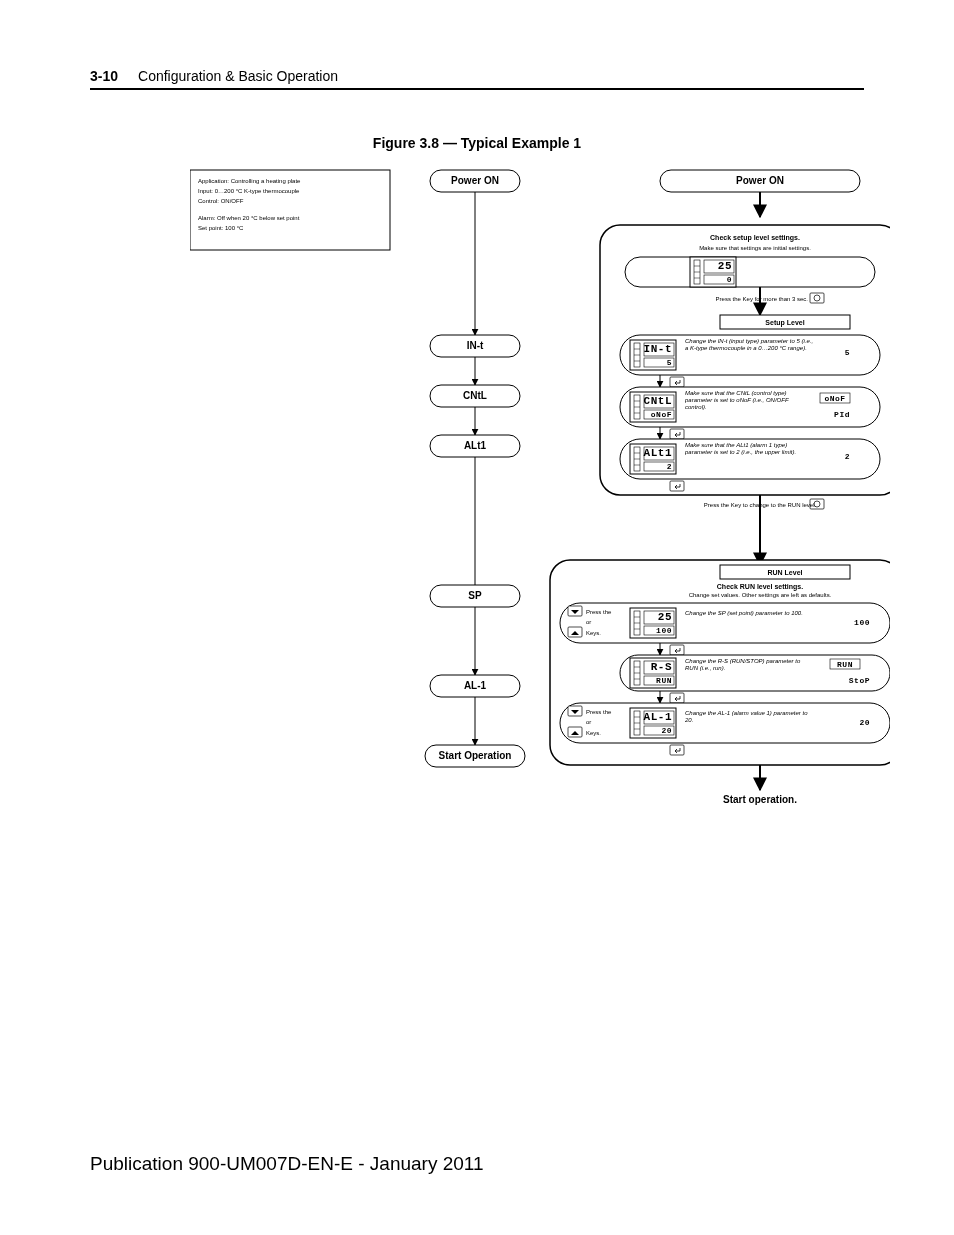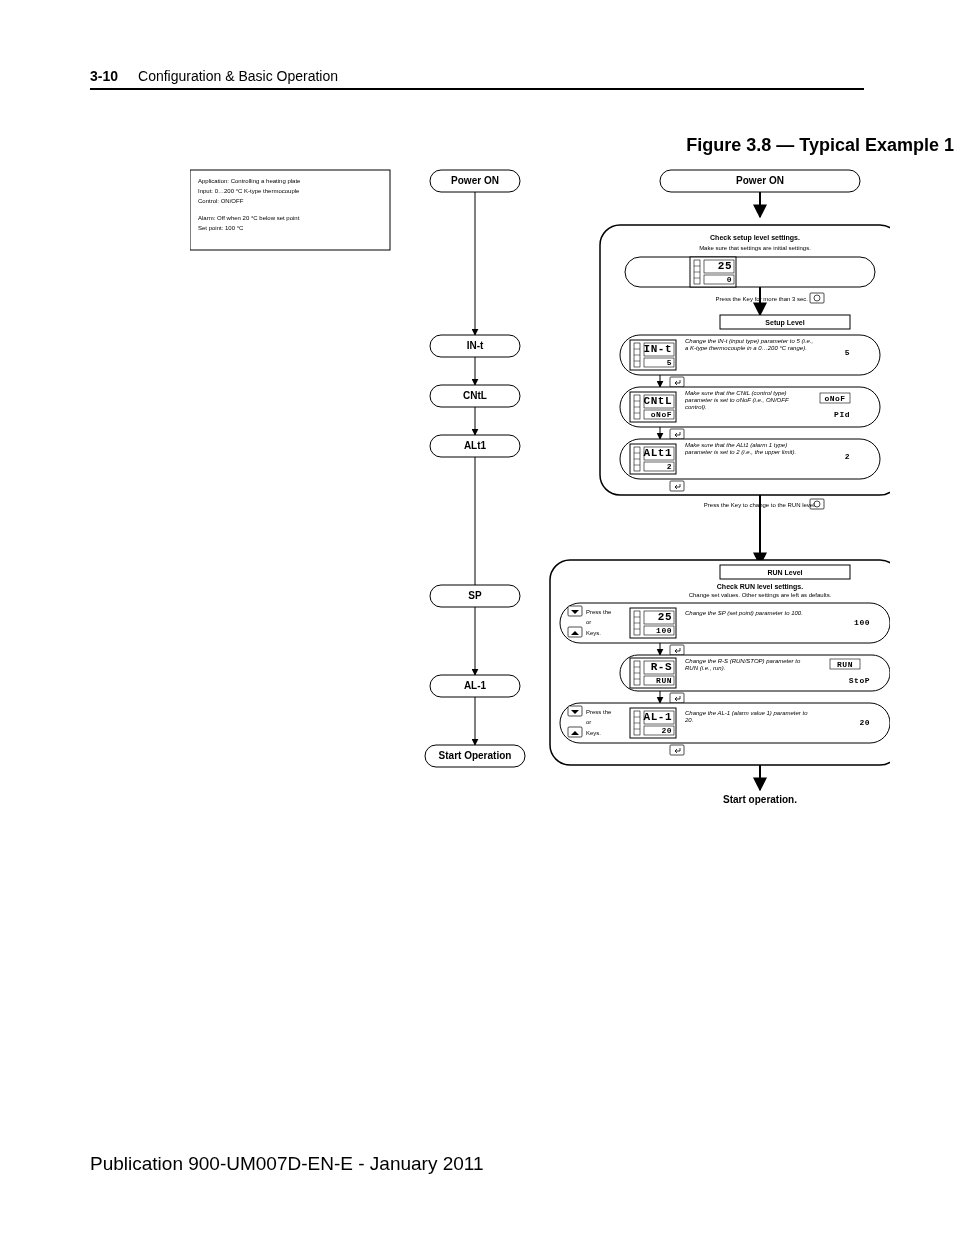--- a/index.html
+++ b/index.html
@@ -1,19 +1,19 @@
 <!DOCTYPE html>
 <html><head>
 <meta charset="utf-8">
 <style>
   html,body{margin:0;padding:0;background:#fff;font-family:Arial,Helvetica,sans-serif;color:#000}
   .page{width:954px;height:1235px;position:relative;margin:0 auto}
   .hdr{position:absolute;top:68px;left:90px;right:90px;border-bottom:2px solid #000;padding-bottom:4px;display:flex;align-items:center;gap:20px;font-size:14px}
   .hdr .pg{font-weight:700}
-  .figcap{position:absolute;top:135px;left:0;width:100%;text-align:right;font-weight:700;font-size:18px}
+  .figcap{position:absolute;top:135px;left:0;width:100%;text-align:center;font-weight:700;font-size:14px}
   .pub{position:absolute;left:90px;bottom:60px;font-size:19px}
   .tiny{font-size:6px;fill:#000;font-family:Arial}
   .tinyb{font-size:7px;fill:#000;font-family:Arial;font-weight:700}
   .medb{font-size:10px;fill:#000;font-family:Arial;font-weight:700}
   .seg{font-family:'Courier New',monospace;font-size:11px;font-weight:700;fill:#000;letter-spacing:0.5px}
   .seg-s{font-family:'Courier New',monospace;font-size:8px;font-weight:700;fill:#000;letter-spacing:0.5px}
   .it{font-style:italic}
 </style>
 </head>
 <body>

